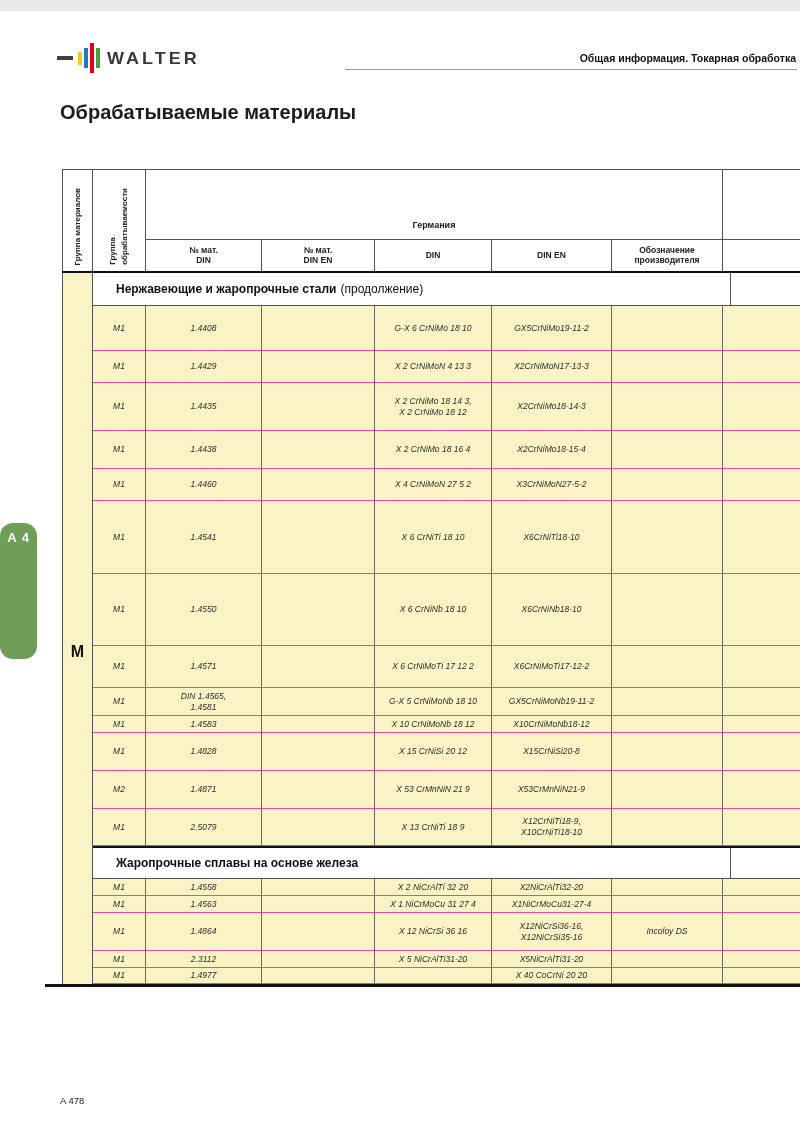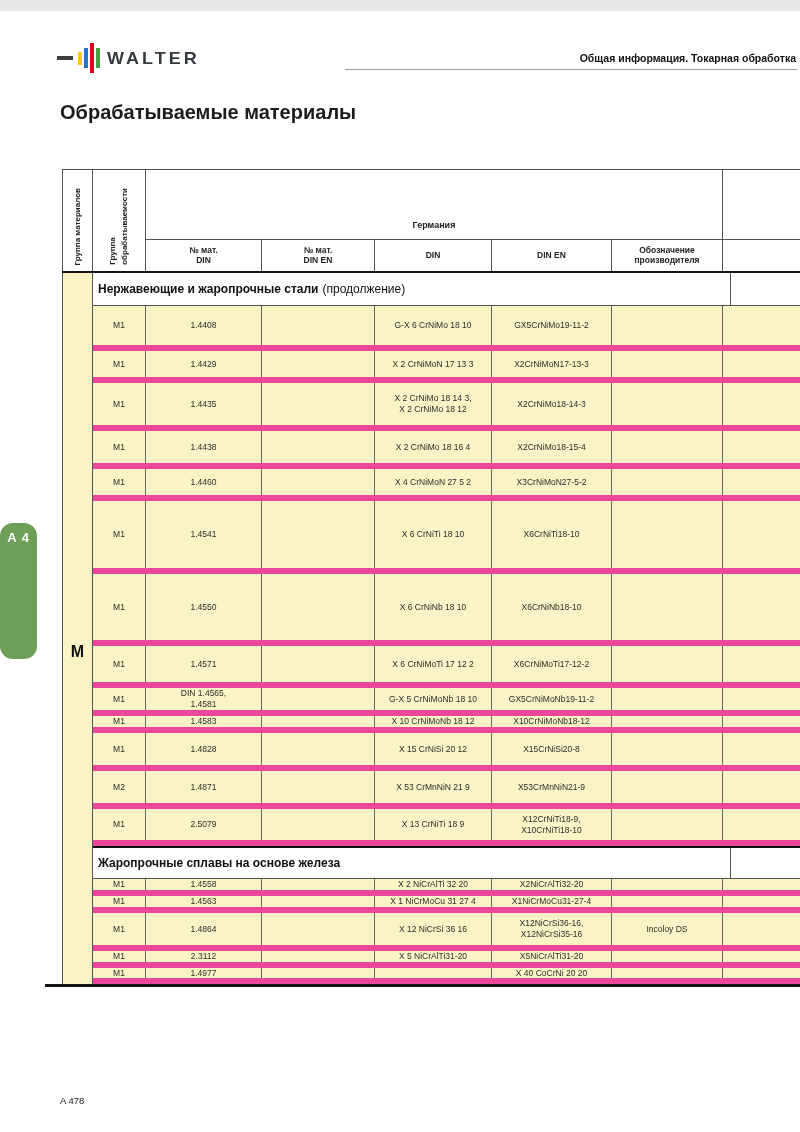--- a/index.html
+++ b/index.html
@@ -37,25 +37,25 @@
   .hsub{height:32px;display:flex;}
   .hsub div{box-sizing:border-box;display:flex;align-items:center;justify-content:center;text-align:center;
             white-space:pre-line;font-weight:700;font-size:8.5px;color:#222;border-right:1px solid #55544e;}
   .hs1{width:116px;} .hs2{width:113px;} .hs3{width:117px;} .hs4{width:120px;} .hs5{width:111px;} .hs6{width:77px;border-right:none !important;}
   .tbody{display:flex;}
   .strip{width:31px;box-sizing:border-box;border-left:1px solid #55544e;border-right:1px solid #55544e;position:relative;}
   .grp-letter{position:absolute;top:369px;left:0;width:100%;text-align:center;font-size:16px;font-weight:700;color:#111;}
   .rows{width:707px;display:flex;flex-direction:column;}
   .sec-row{box-sizing:border-box;height:33px;background:#fff;border-bottom:1px solid #55544e;display:flex;align-items:center;}
   .sec-row.thick-top{border-top:2px solid #111;}
-  .sec-main{box-sizing:border-box;width:708px;height:100%;border-right:1px solid #55544e;display:flex;align-items:center;padding-left:5px;}
+  .sec-main{box-sizing:border-box;width:708px;height:100%;border-right:1px solid #55544e;display:flex;align-items:center;padding-left:23px;}
   .sec-clip{width:77px;height:100%;}
   .sec-title{font-size:12px;font-weight:700;color:#111;}
   .sec-suffix{font-size:12px;font-weight:400;color:#111;margin-left:4px;}
-  .trow{box-sizing:border-box;display:flex;border-bottom:6px solid #ec4899;}
+  .trow{box-sizing:border-box;display:flex;border-bottom:1px solid #ec4899;font-style:italic;}
   .trow div{box-sizing:border-box;display:flex;align-items:center;justify-content:center;text-align:center;
             white-space:pre-line;border-right:1px solid #6a6960;color:#2e2e2a;}
   .c-group{width:53px;} .c-no{width:116px;} .c-noen{width:113px;} .c-din{width:117px;} .c-dinen{width:120px;}
   .c-maker{width:111px;} .c-clip{width:77px;border-right:none !important;}
   .bottom-rule{position:relative;margin-left:-17px;width:755px;height:3px;background:#141414;}
   .footer{position:absolute;left:60px;top:1084px;font-size:9.5px;color:#222;}
 </style>
 <style>
   .trow{background:#faf3c6;}
   .strip{background:#faf3c6;}
@@ -129,21 +129,21 @@
             <div class="c-noen"></div>
             <div class="c-din">G-X 6 CrNiMo 18 10</div>
             <div class="c-dinen">GX5CrNiMo19-11-2</div>
             <div class="c-maker"></div>
             <div class="c-clip"></div>
           </div>
           <div class="trow" style="height: 32px;">
             <div class="c-group">M1</div>
             <div class="c-no">1.4429</div>
             <div class="c-noen"></div>
-            <div class="c-din">X 2 CrNiMoN 17 13 3</div>
+            <div class="c-din">X 2 CrNiMoN 4 13 3</div>
             <div class="c-dinen">X2CrNiMoN17-13-3</div>
             <div class="c-maker"></div>
             <div class="c-clip"></div>
           </div>
           <div class="trow" style="height: 48px;">
             <div class="c-group">M1</div>
             <div class="c-no">1.4435</div>
             <div class="c-noen"></div>
             <div class="c-din">X 2 CrNiMo 18 14 3,
 X 2 CrNiMo 18 12</div>

